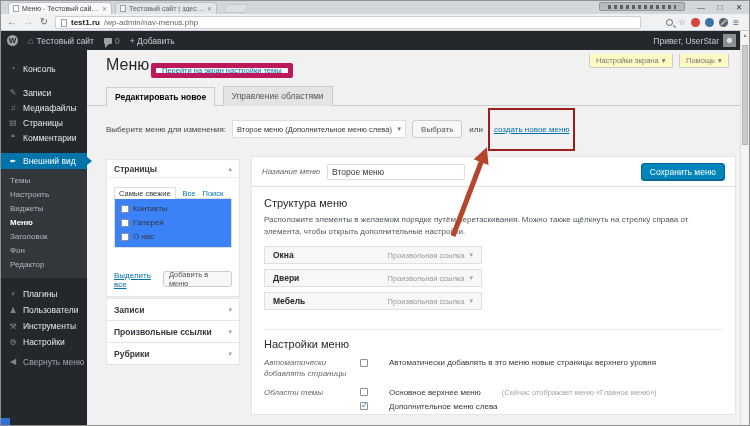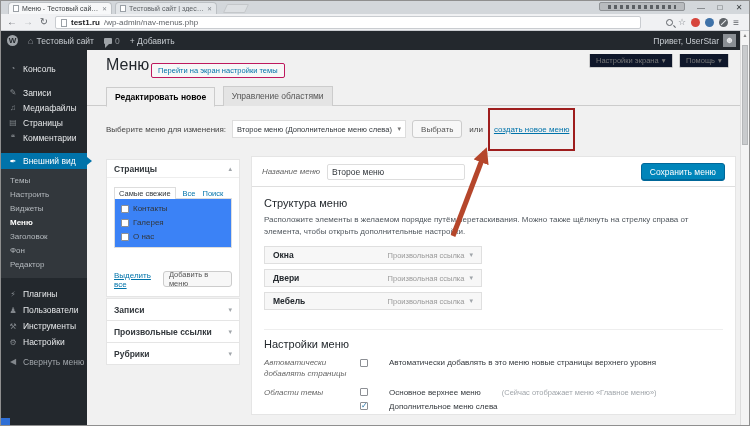--- a/index.html
+++ b/index.html
@@ -56,23 +56,23 @@
   .sm-item.active .ic{color:#fff}
   .sm-item.active::after{content:"";position:absolute;right:-9px;top:50%;margin-top:-4px;border:4px solid transparent;border-left:5px solid #0073aa}
   .gap9{height:9px}.gap8{height:8px}.gap11{height:11px}.gap4{height:4px}
   .subblock{background:#32373c;padding:5px 0 6px}
   .sub-item{height:14px;line-height:14px;padding-left:9px;color:#b4b9be;font-size:8px}
   .sub-item.current{color:#fff;font-weight:bold}
   .sm-item.collapse{color:#a0a5aa}
 
   
   .main{position:absolute;left:86px;top:49px;width:655px;height:377px;background:#f1f1f1;overflow:hidden}
-  .topbtn{position:absolute;top:4px;height:14px;background:#0f172a;border:1px solid #ccc;border-top:none;border-radius:0 0 2px 2px;color:#777;font-size:7.5px;display:flex;align-items:center;gap:3px;padding:0 6px}
+  .topbtn{position:absolute;top:4px;height:14px;background:#fef9c3;border:1px solid #ccc;border-top:none;border-radius:0 0 2px 2px;color:#777;font-size:7.5px;display:flex;align-items:center;gap:3px;padding:0 6px}
   .pgtitle{position:absolute;left:19px;top:6px;font-size:16px;font-weight:400;color:#23282d}
-  .custbtn{position:absolute;left:64px;top:13px;height:15px;background:#f7f7f7;border:1px solid #be185d;border-radius:2px;color:#0073aa;font-size:7.5px;display:flex;align-items:center;padding:0 6px}
+  .custbtn{position:absolute;left:64px;top:13px;height:15px;background:#f7f7f7;border:5px solid #be185d;border-radius:2px;color:#0073aa;font-size:7.5px;display:flex;align-items:center;padding:0 6px}
   .navtabs{position:absolute;left:0;right:0;top:36px;height:20px;border-bottom:1px solid #ccc;padding-left:19px}
   .ntab{display:inline-block;height:20px;line-height:19px;padding:0 8px;font-size:8.5px;border:1px solid #ccc;margin-right:3px;vertical-align:bottom}
   .ntab.on{background:#f1f1f1;border-bottom-color:#f1f1f1;font-weight:bold;color:#000;position:relative;top:1px}
   .ntab.off{background:#e4e4e4;border-bottom:none;color:#555}
   .selrow{position:absolute;left:19px;top:66px;height:26px;display:flex;align-items:center;font-size:8px;color:#444}
   .selbox{width:174px;height:18px;background:#fff;border:1px solid #ddd;display:flex;align-items:center;padding:0 4px;font-size:7.5px;color:#32373c;margin-left:6px}
   .selbox .car{margin-left:auto;color:#777;font-size:7px}
   .btn2{height:18px;background:#f7f7f7;border:1px solid #ccc;border-radius:3px;color:#555;font-size:8px;display:inline-flex;align-items:center;padding:0 8px}
   .ortxt{margin:0 5px 0 7px}
   .annot-box{border:2px solid #9e1d1d;padding:15px 4px;background:transparent}

